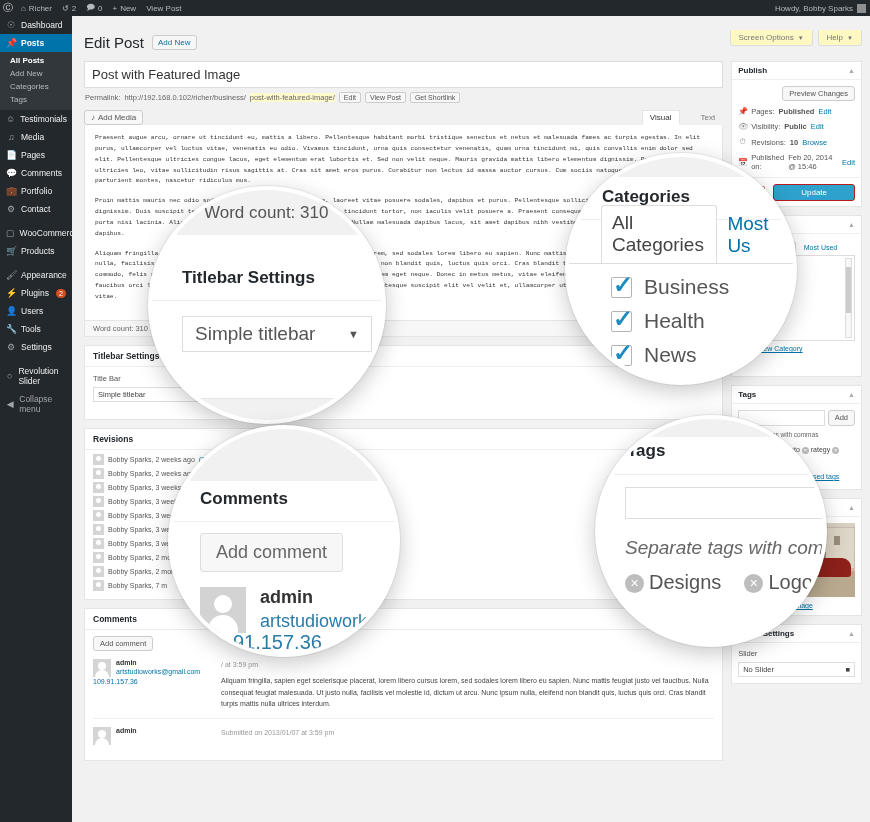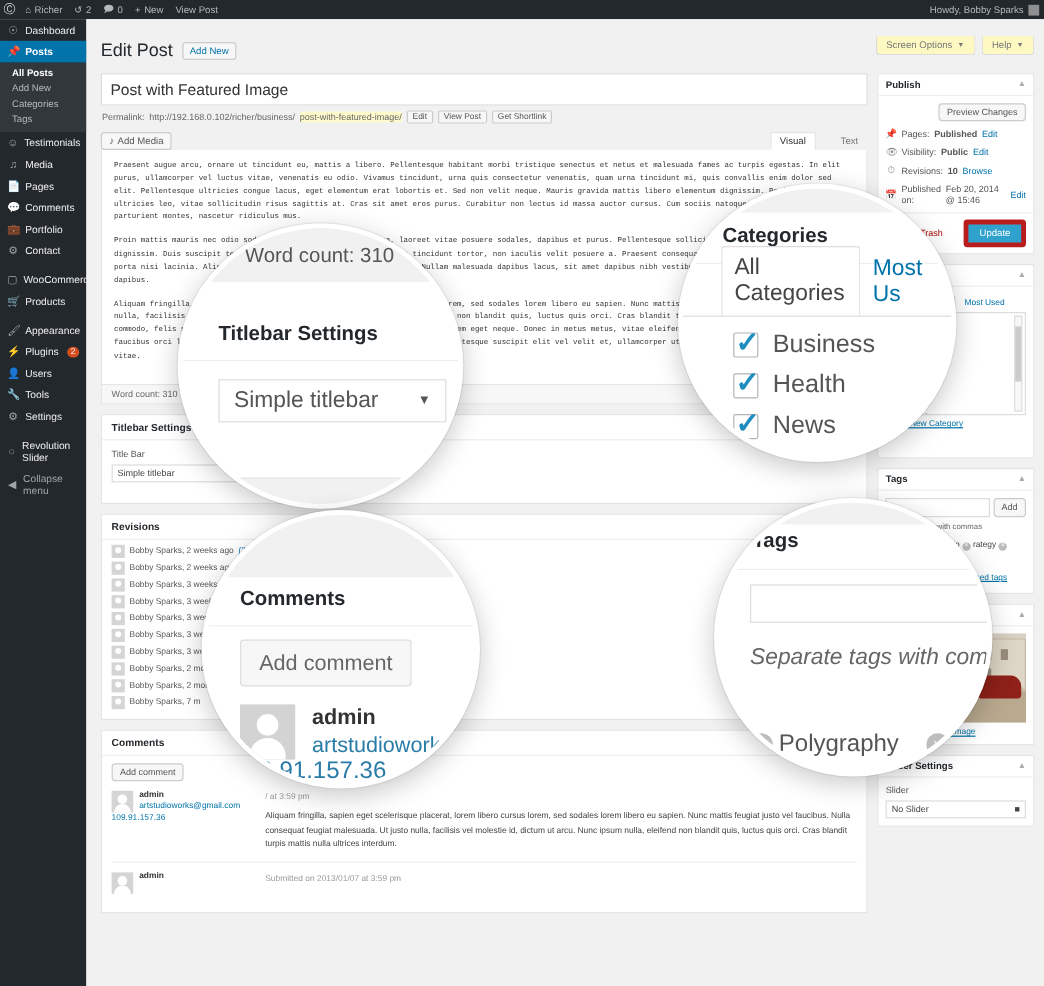--- a/index.html
+++ b/index.html
@@ -147,21 +147,21 @@
   .side-box { background:#fff; border:1px solid #e5e5e5; margin-bottom:8px; }
   .sb-head { border-bottom:1px solid #eee; padding:4px 6px; font-size:8px; font-weight:bold; color:#23282d; display:flex; justify-content:space-between; align-items:center; }
   .sb-body { padding:6px; }
   .pub-btnrow { display:flex; justify-content:flex-end;align-items:center; }
   .btn-secondary { border:1px solid #ccc; background:#f7f7f7; border-radius:3px; padding:2px 6px; font-size:7.5px; color:#555; }
   .pub-line { display:flex; align-items:center; gap:4px; font-size:7.5px; color:#555; margin-top:6px; }
   .pub-line .pic { color:#888; font-size:8px; width:9px; text-align:center; }
   .pub-line a { color:#0073aa; }
   .pub-foot { border-top:1px solid #eee; padding:5px 6px; display:flex; align-items:center; justify-content:space-between; }
   .trash-link { color:#a00; font-size:7.5px; }
-  .btn-primary { background:#2ea2cc; border:4px solid #b91c1c; color:#fff; border-radius:3px; padding:3px 9px; font-size:8px; }
+  .btn-primary { background:#2ea2cc; border:1px solid #b91c1c; color:#fff; border-radius:3px; padding:3px 27px; font-size:8px; }
 
   .cat-tabs { display:flex; gap:3px; font-size:7px; padding:2px 0 0 2px; }
   .cat-tab { padding:2px 5px; color:#0073aa; }
   .cat-tab.active { background:#fff; border:1px solid #ddd; border-bottom-color:#fff; color:#333; }
   .cat-list { border:1px solid #ddd; height:86px; padding:3px 4px; position:relative; overflow:hidden; }
   .cat-item { display:flex; align-items:center; gap:4px; font-size:7.5px; color:#444; padding:1px 0; }
   .cbx { width:8px; height:8px; border:1px solid #b4b9be; background:#fff; flex:none; position:relative; border-radius:1px; }
   .cbx.on:after { content:"✓"; position:absolute; left:0px; top:-3px; font-size:8px; color:#1e8cbe; line-height:1; }
   .cat-scroll { position:absolute; right:2px; top:2px; bottom:2px; width:7px; background:#f7f7f7; border:1px solid #ddd; }
   .cat-scroll .thumb { position:absolute; left:0; top:8px; width:5px; height:46px; background:#ccc; }
@@ -711,19 +711,19 @@
 </div>
 
 <div class="lens" style="left:595px; top:415px; width:232px; height:232px;">
   <div class="lens-inner">
     <div style="position:absolute; inset:0; background:#fff;"></div>
     <div style="position:absolute; left:0; right:0; top:0; height:18px; background:#f1f1f1;"></div>
     <div class="lens-title" style="position:absolute; left:28px; top:22px;">Tags</div>
     <div class="lens-rule" style="position:absolute; left:0; right:0; top:55px;"></div>
     <div style="position:absolute; left:26px; top:68px; right:-10px; height:32px; border:1px solid #ddd; background:#fff;"></div>
     <div style="position:absolute; left:26px; top:118px; font-size:19px; font-style:italic; color:#666; white-space:nowrap;">Separate tags with comm</div>
-    <div style="position:absolute; left:26px; top:190px; font-size:20px; color:#555; white-space:nowrap;">
-      <span><span class="lz-chipx">×</span><span>Polygraphy</span></span>
+    <div style="position:absolute; left:26px; top:152px; font-size:20px; color:#555; white-space:nowrap;">
+      <span><span class="lz-chipx">×</span><span>Designs</span></span>
       <span style="display:inline-block; width:12px;"></span>
-      <span class="lz-chipx">×</span>
+      <span><span class="lz-chipx">×</span><span>Logo</span></span>
     </div>
   </div>
 </div>
 
 </body></html>

